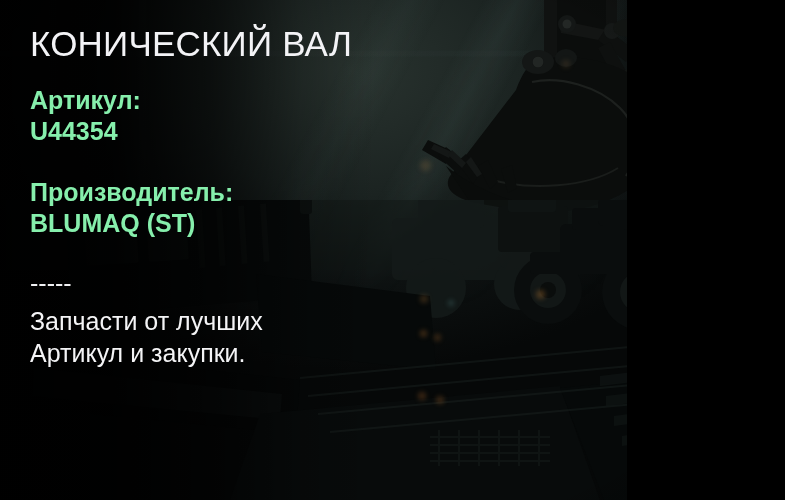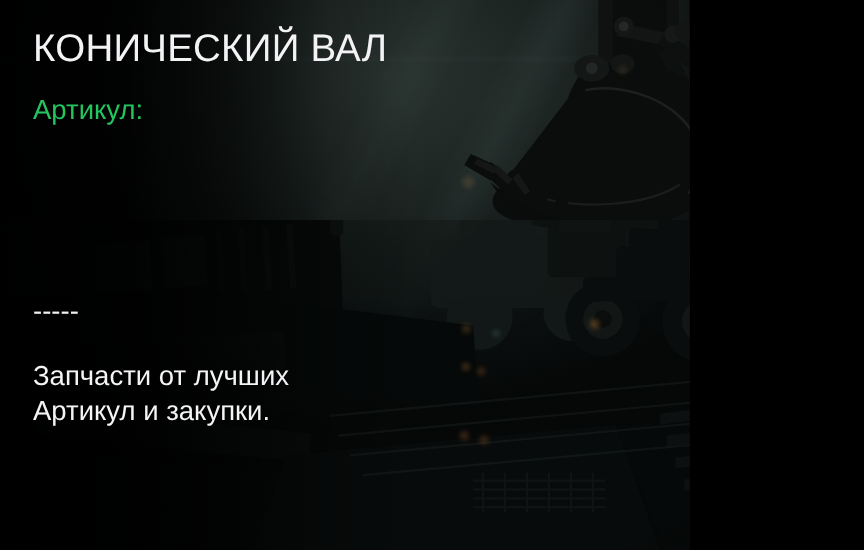--- a/index.html
+++ b/index.html
@@ -100,22 +100,22 @@
     font-weight: 400;
     color: #f3f3f6;
     letter-spacing: 0.2px;
     white-space: nowrap;
   }
   .field {
     position: absolute;
     left: 30px;
     font-size: 25px;
     line-height: 31px;
-    font-weight: 400;
-    color: #22c55e;
+    font-weight: 700;
+    color: #86efac;
     white-space: nowrap;
   }
   .field-article { top: 85px; }
   .field-maker   { top: 177px; }
 
   .divider {
     position: absolute;
     left: 30px;
     top: 268px;
     font-size: 25px;
@@ -126,21 +126,20 @@
   }
 
   .tagline {
     position: absolute;
     left: 30px;
     top: 305px;
     font-size: 25px;
     line-height: 32px;
     color: #f4f4f6;
     white-space: nowrap;
-    margin-top: 21px;
   }
   .tagline div { white-space: nowrap; }
 </style>
 </head>
 <body>
 
 <div id="card">
 
   <div class="bg-layer bg-base"></div>
   <div class="bg-layer bg-shafts"></div>
@@ -324,22 +323,27 @@
   <div class="glint" style="left:448px;top:300px;width:6px;height:6px;background:rgba(120,190,190,0.22);"></div>
 
   <div class="bg-layer bg-vignette"></div>
 
   <div class="text-layer">
 
     <div class="title">КОНИЧЕСКИЙ ВАЛ</div>
 
     <div class="field field-article">
       <div>Артикул:</div>
+      <div>U44354</div>
     </div>
 
+    <div class="field field-maker">
+      <div>Производитель:</div>
+      <div>BLUMAQ (ST)</div>
+    </div>
 
     <div class="divider">-----</div>
 
     <div class="tagline">
       <div>Запчасти от лучших</div>
       <div>Артикул и закупки.</div>
     </div>
 
   </div>
 </div>

